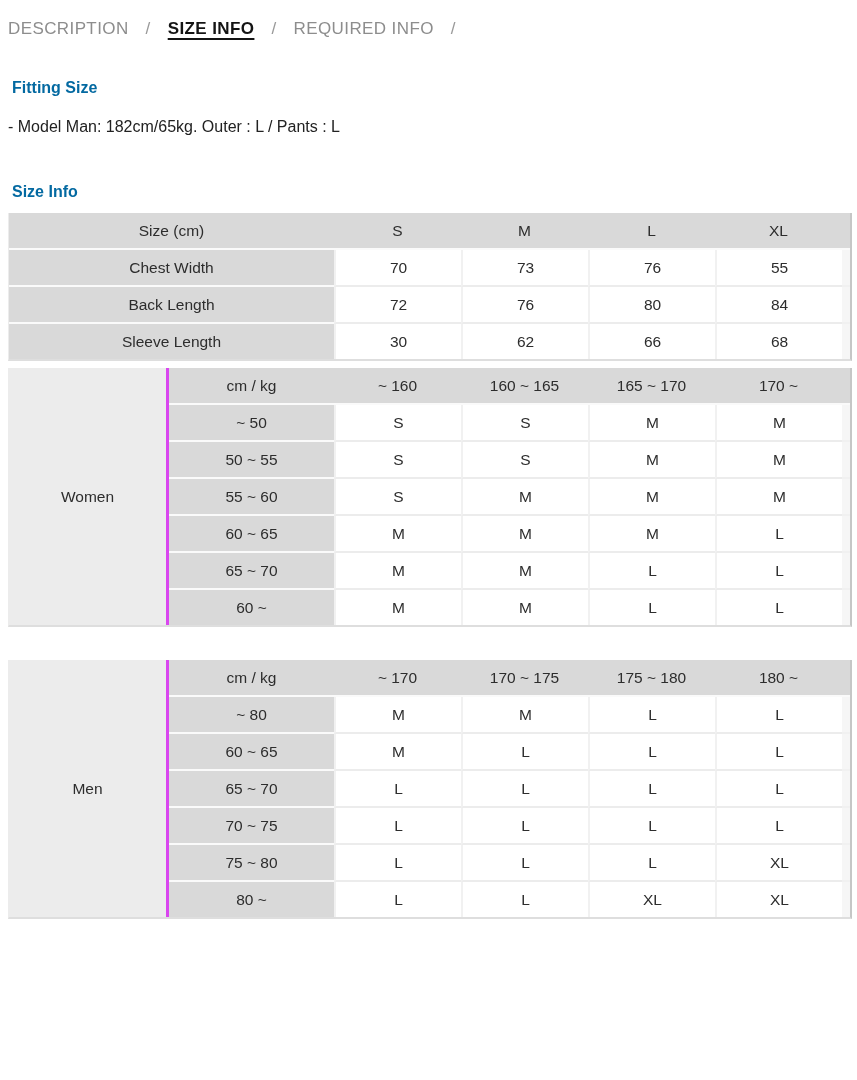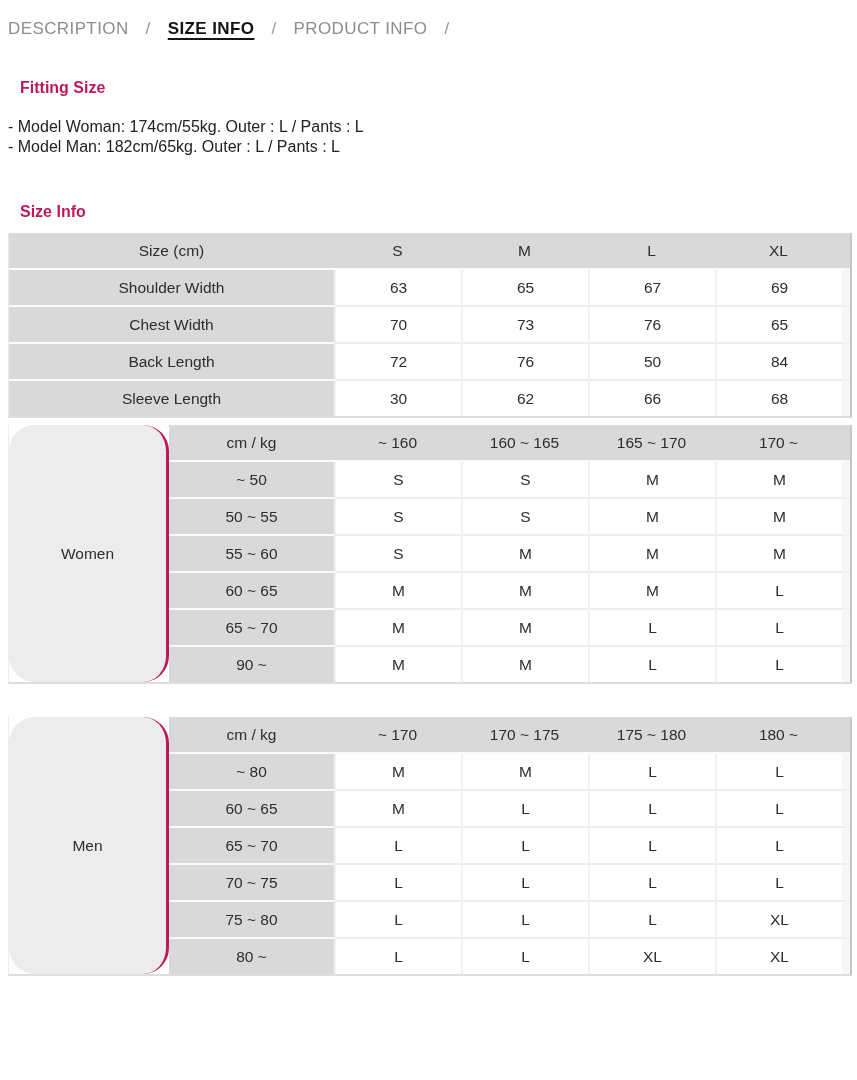--- a/index.html
+++ b/index.html
@@ -26,22 +26,22 @@
     color: var(--nav-active, #141414);
     font-weight: 700;
     text-decoration: underline;
     text-decoration-thickness: 2px;
     text-underline-offset: 4px;
   }
   .sep { color: #9a9a9a; }
 
   
   .h {
-    font-size: 16px; font-weight: 700; color: #be185d;
-    line-height: 19px; margin: 12px;
+    font-size: 16px; font-weight: 700; color: #0369a1;
+    line-height: 19px; margin: 4px;
   }
   .fitting-h   { margin-top: 38px; }
   .fit-line    { margin-top: 20px; font-size: 16px; line-height: 19px; color: #222; }
   .fit-line + .fit-line { margin-top: 1px; }
   .sizeinfo-h  { margin-top: 46px; }
   .recommend-h { margin-top: 42px; }
 
   
   table.tbl {
     border-collapse: separate; border-spacing: 0;
@@ -59,41 +59,40 @@
     text-align: center; vertical-align: middle;
     font-weight: 400; font-size: 15.5px;
     color: var(--text, #2d2d2d);
     overflow: hidden; white-space: nowrap;
   }
   
   .g   { background: var(--cell-gray, #d9d9d9); border-bottom: 2px solid #fafafa; }
   
   .w   { background: #ffffff; border-bottom: 2px solid #ececec; border-left: 2px solid #f1f1f1; }
   
-  .grp { background: var(--group-gray, #ececec); border-right: 3px solid #be185d; border-radius: 26px; }
+  .grp { background: var(--group-gray, #ececec); border-right: 3px solid #d946ef; }
   
   .gut { background: #f6f6f6; border-bottom: 2px solid #f1f1f1; }
   .tbl tr:last-child td { border-bottom: none; }
 </style>
 </head>
 <body>
 
 <div class="page">
 
   <div class="tabs">
       <span class="tab">DESCRIPTION</span>
       <span class="sep">/</span>
       <span class="tab active">SIZE INFO</span>
       <span class="sep">/</span>
-      <span class="tab">PRODUCT INFO</span>
+      <span class="tab">REQUIRED INFO</span>
       <span class="sep">/</span>
     </div>
 
   <h2 class="h fitting-h">Fitting Size</h2>
-  <div class="fit-line">- Model Woman: 174cm/55kg. Outer : L / Pants : L</div>
   <div class="fit-line">- Model Man: 182cm/65kg. Outer : L / Pants : L</div>
 
   <h2 class="h sizeinfo-h">Size Info</h2>
   <table class="tbl t-sizeinfo">
     <colgroup>
       <col style="width:325px">
         <col style="width:127px">
         <col style="width:127px">
       <col style="width:127px">
         <col style="width:127px">
@@ -102,40 +101,32 @@
     <tbody>
         <tr>
           <th class="g">Size (cm)</th>
           <th class="g">S</th>
           <th class="g">M</th>
           <th class="g">L</th>
           <th class="g">XL</th>
           <th class="g"></th>
         </tr>
         <tr>
-          <td class="g">Shoulder Width</td>
-          <td class="w">63</td>
-          <td class="w">65</td>
-          <td class="w">67</td>
-          <td class="w">69</td>
-          <td class="gut"></td>
-        </tr>
-        <tr>
           <td class="g">Chest Width</td>
           <td class="w">70</td>
           <td class="w">73</td>
           <td class="w">76</td>
-          <td class="w">65</td>
+          <td class="w">55</td>
           <td class="gut"></td>
         </tr>
         <tr>
           <td class="g">Back Length</td>
           <td class="w">72</td>
           <td class="w">76</td>
-          <td class="w">50</td>
+          <td class="w">80</td>
           <td class="w">84</td>
           <td class="gut"></td>
         </tr>
         <tr>
           <td class="g">Sleeve Length</td>
           <td class="w">30</td>
           <td class="w">62</td>
           <td class="w">66</td>
           <td class="w">68</td>
           <td class="gut"></td>
@@ -198,21 +189,21 @@
         </tr>
         <tr>
           <td class="g">65 ~ 70</td>
           <td class="w">M</td>
           <td class="w">M</td>
           <td class="w">L</td>
           <td class="w">L</td>
           <td class="gut"></td>
         </tr>
         <tr>
-          <td class="g">90 ~</td>
+          <td class="g">60 ~</td>
           <td class="w">M</td>
           <td class="w">M</td>
           <td class="w">L</td>
           <td class="w">L</td>
           <td class="gut"></td>
         </tr>
       </tbody>
   </table>
 
   <table class="tbl t-men">

